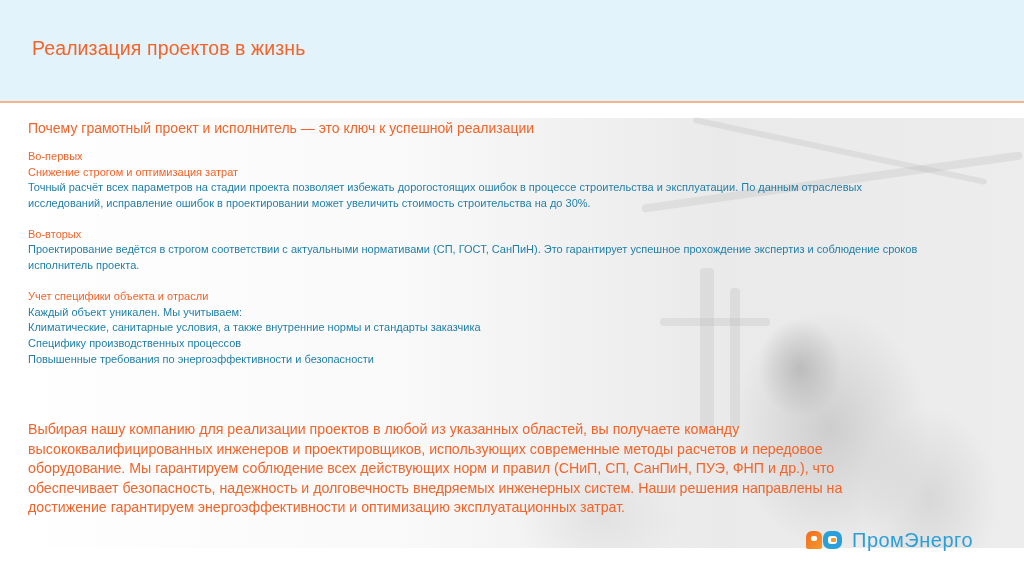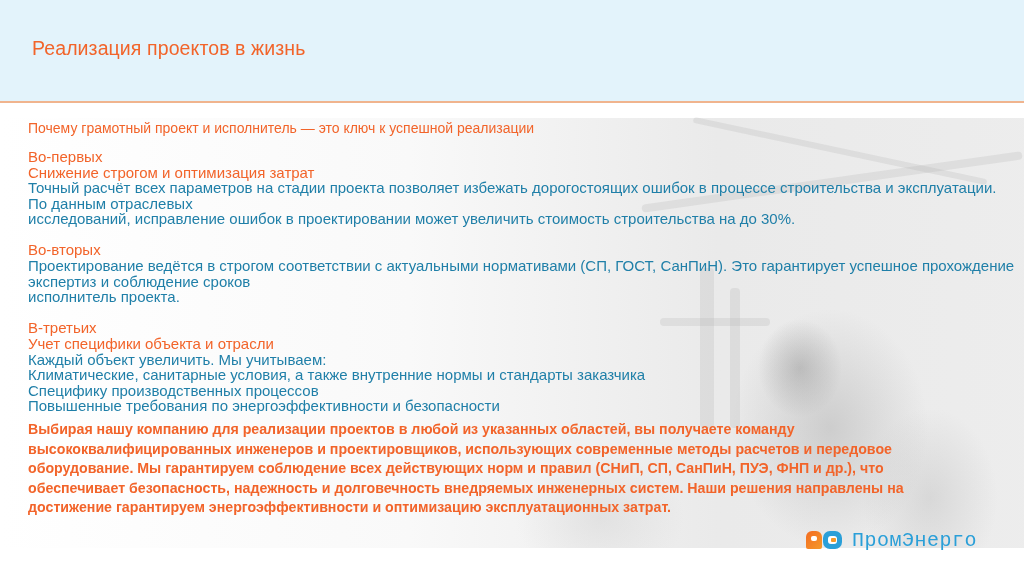--- a/index.html
+++ b/index.html
@@ -68,35 +68,34 @@
       top: 119px;
       width: 990px;
     }
     .lead {
       font-size: 14px;
       color: #f2642a;
       line-height: 18px;
       margin: 0 0 12px 0;
     }
     .section {
-      font-size: 15px;
+      font-size: 11px;
       line-height: 15.6px;
       margin-bottom: 15.5px;
     }
     .section .orange { color: #f2642a; }
     .section .blue { color: #1f7fa8; }
     .closing {
       position: absolute;
       left: 28px;
       top: 420px;
       width: 920px;
       font-size: 14.2px;
       line-height: 19.6px;
       color: #f2642a;
-      font-weight: bold;
     }
     .logo {
       position: absolute;
       left: 806px;
       top: 527px;
       height: 26px;
       display: flex;
       align-items: center;
     }
     .logo-mark {
@@ -137,21 +136,21 @@
     }
     .logo-mark .dot {
       position: absolute;
       left: 25px; top: 9px;
       width: 5px; height: 4px;
       background: #f59a2a;
       border-radius: 1px;
       z-index: 2;
     }
     .logo-text {
-      font-family: Liberation Mono, monospace;
+      font-family: Liberation Sans, sans-serif;
       font-size: 20px;
       color: #2a9fd8;
       letter-spacing: 0.5px;
     }
   </style>
 </head>
 <body>
 
 <div class="header-band"></div>
 <div class="header-line"></div>
@@ -175,23 +174,22 @@
     <div class="blue">исследований, исправление ошибок в проектировании может увеличить стоимость строительства на до 30%.</div>
   </div>
 
   <div class="section">
     <div class="orange">Во-вторых</div>
     <div class="blue">Проектирование ведётся в строгом соответствии с актуальными нормативами (СП, ГОСТ, СанПиН). Это гарантирует успешное прохождение экспертиз и соблюдение сроков</div>
     <div class="blue">исполнитель проекта.</div>
   </div>
 
   <div class="section">
-    <div class="orange">В-третьих</div>
     <div class="orange">Учет специфики объекта и отрасли</div>
-    <div class="blue">Каждый объект увеличить. Мы учитываем:</div>
+    <div class="blue">Каждый объект уникален. Мы учитываем:</div>
     <div class="blue">Климатические, санитарные условия, а также внутренние нормы и стандарты заказчика</div>
     <div class="blue">Специфику производственных процессов</div>
     <div class="blue">Повышенные требования по энергоэффективности и безопасности</div>
   </div>
 </div>
 
 <div class="closing">
   <div>Выбирая нашу компанию для реализации проектов в любой из указанных областей, вы получаете команду</div>
   <div>высококвалифицированных инженеров и проектировщиков, использующих современные методы расчетов и передовое</div>
   <div>оборудование. Мы гарантируем соблюдение всех действующих норм и правил (СНиП, СП, СанПиН, ПУЭ, ФНП и др.), что</div>

